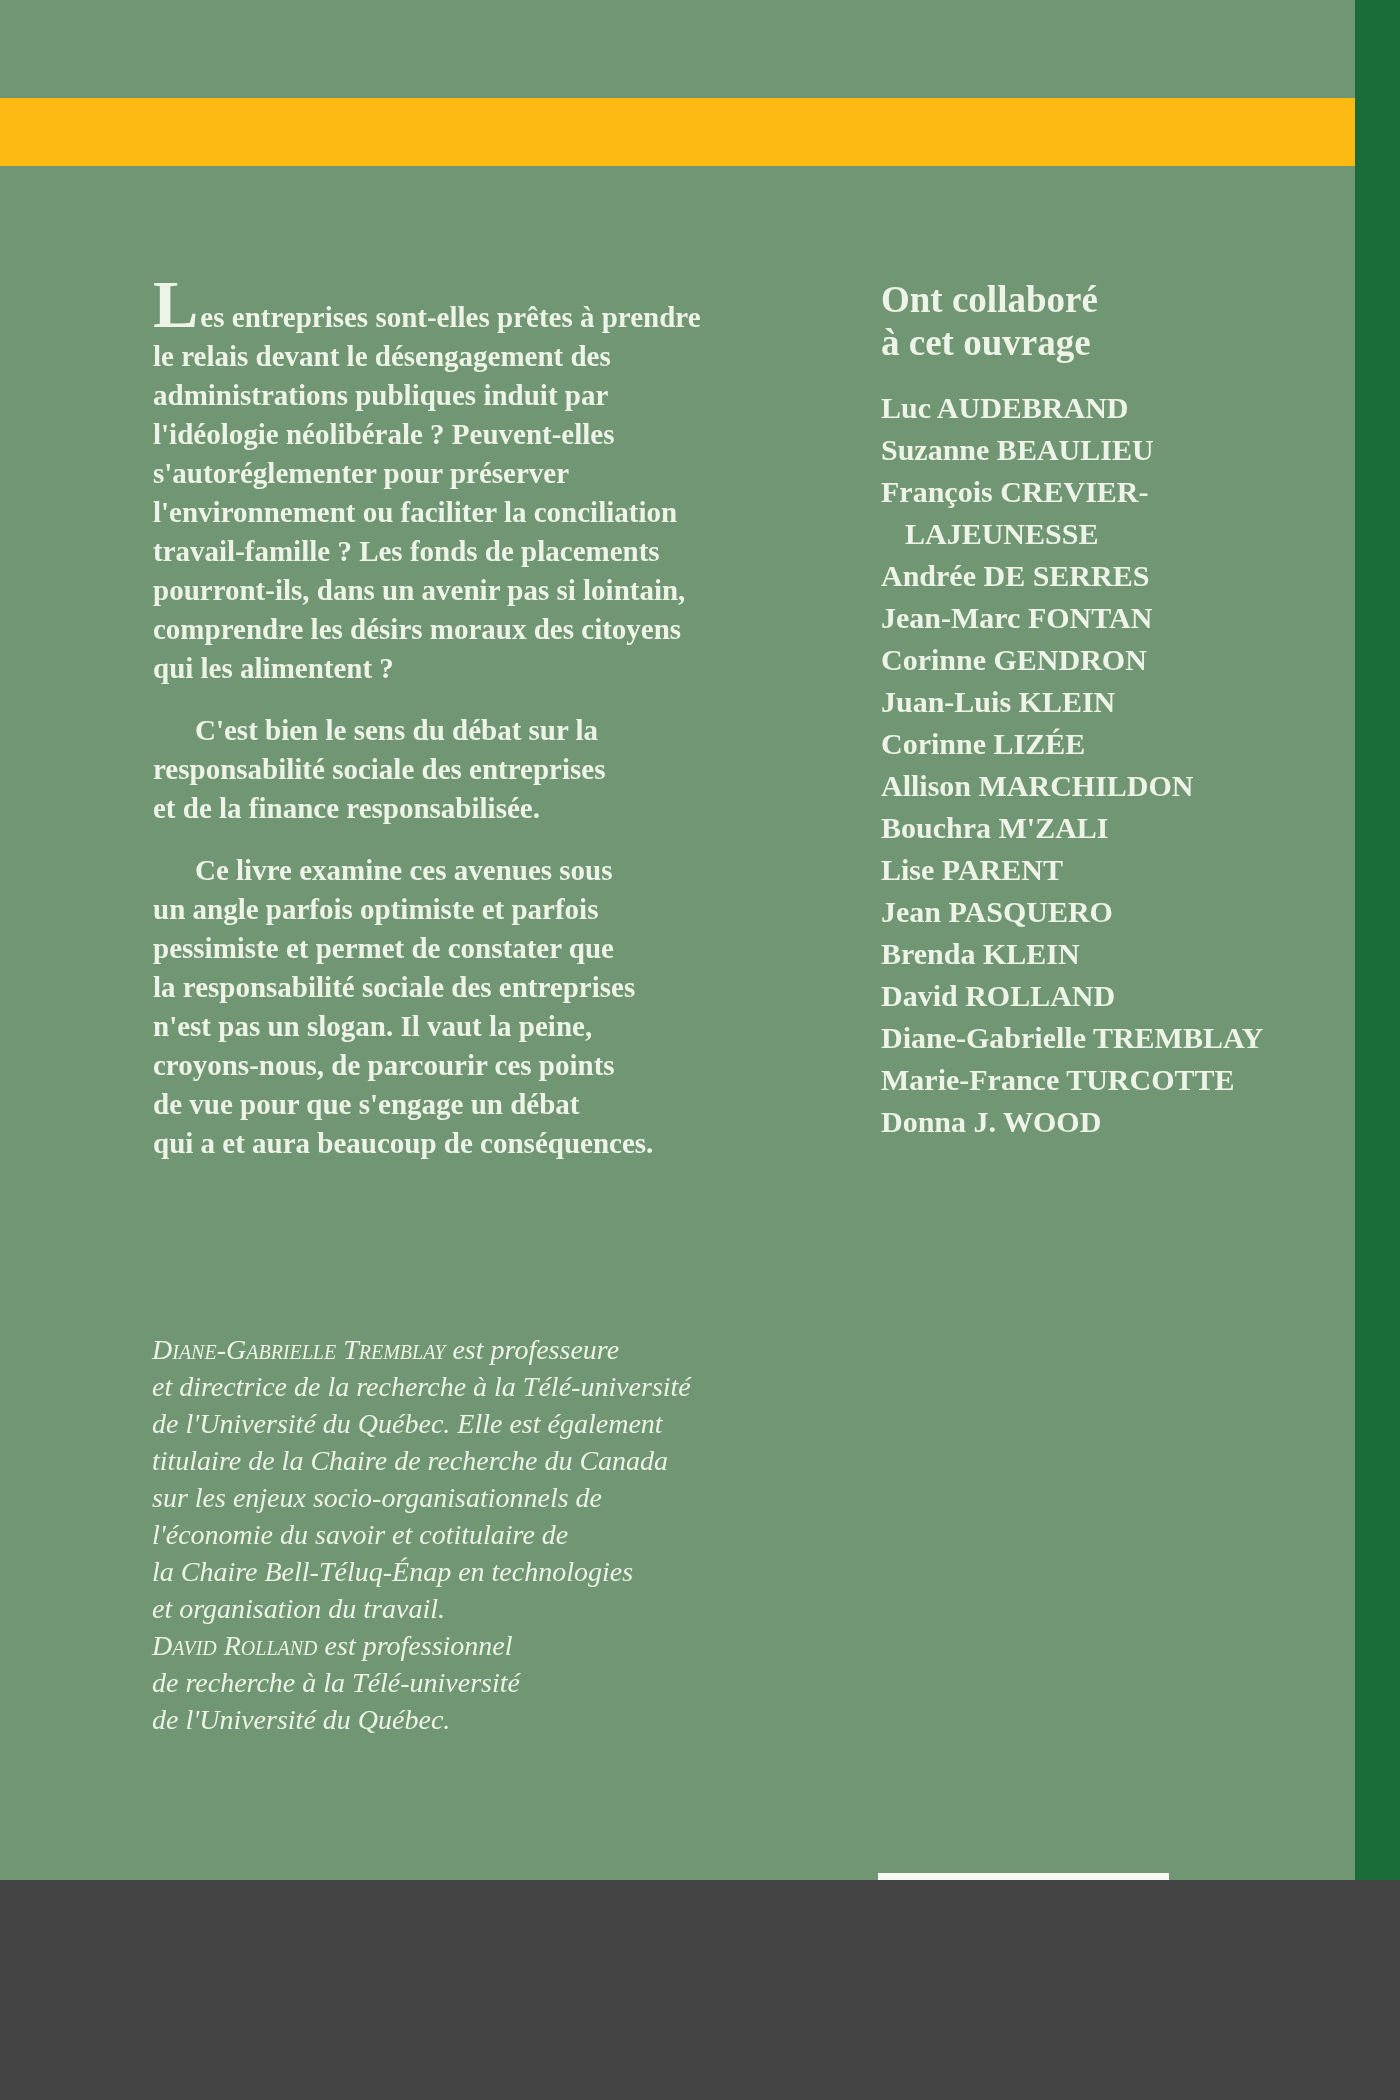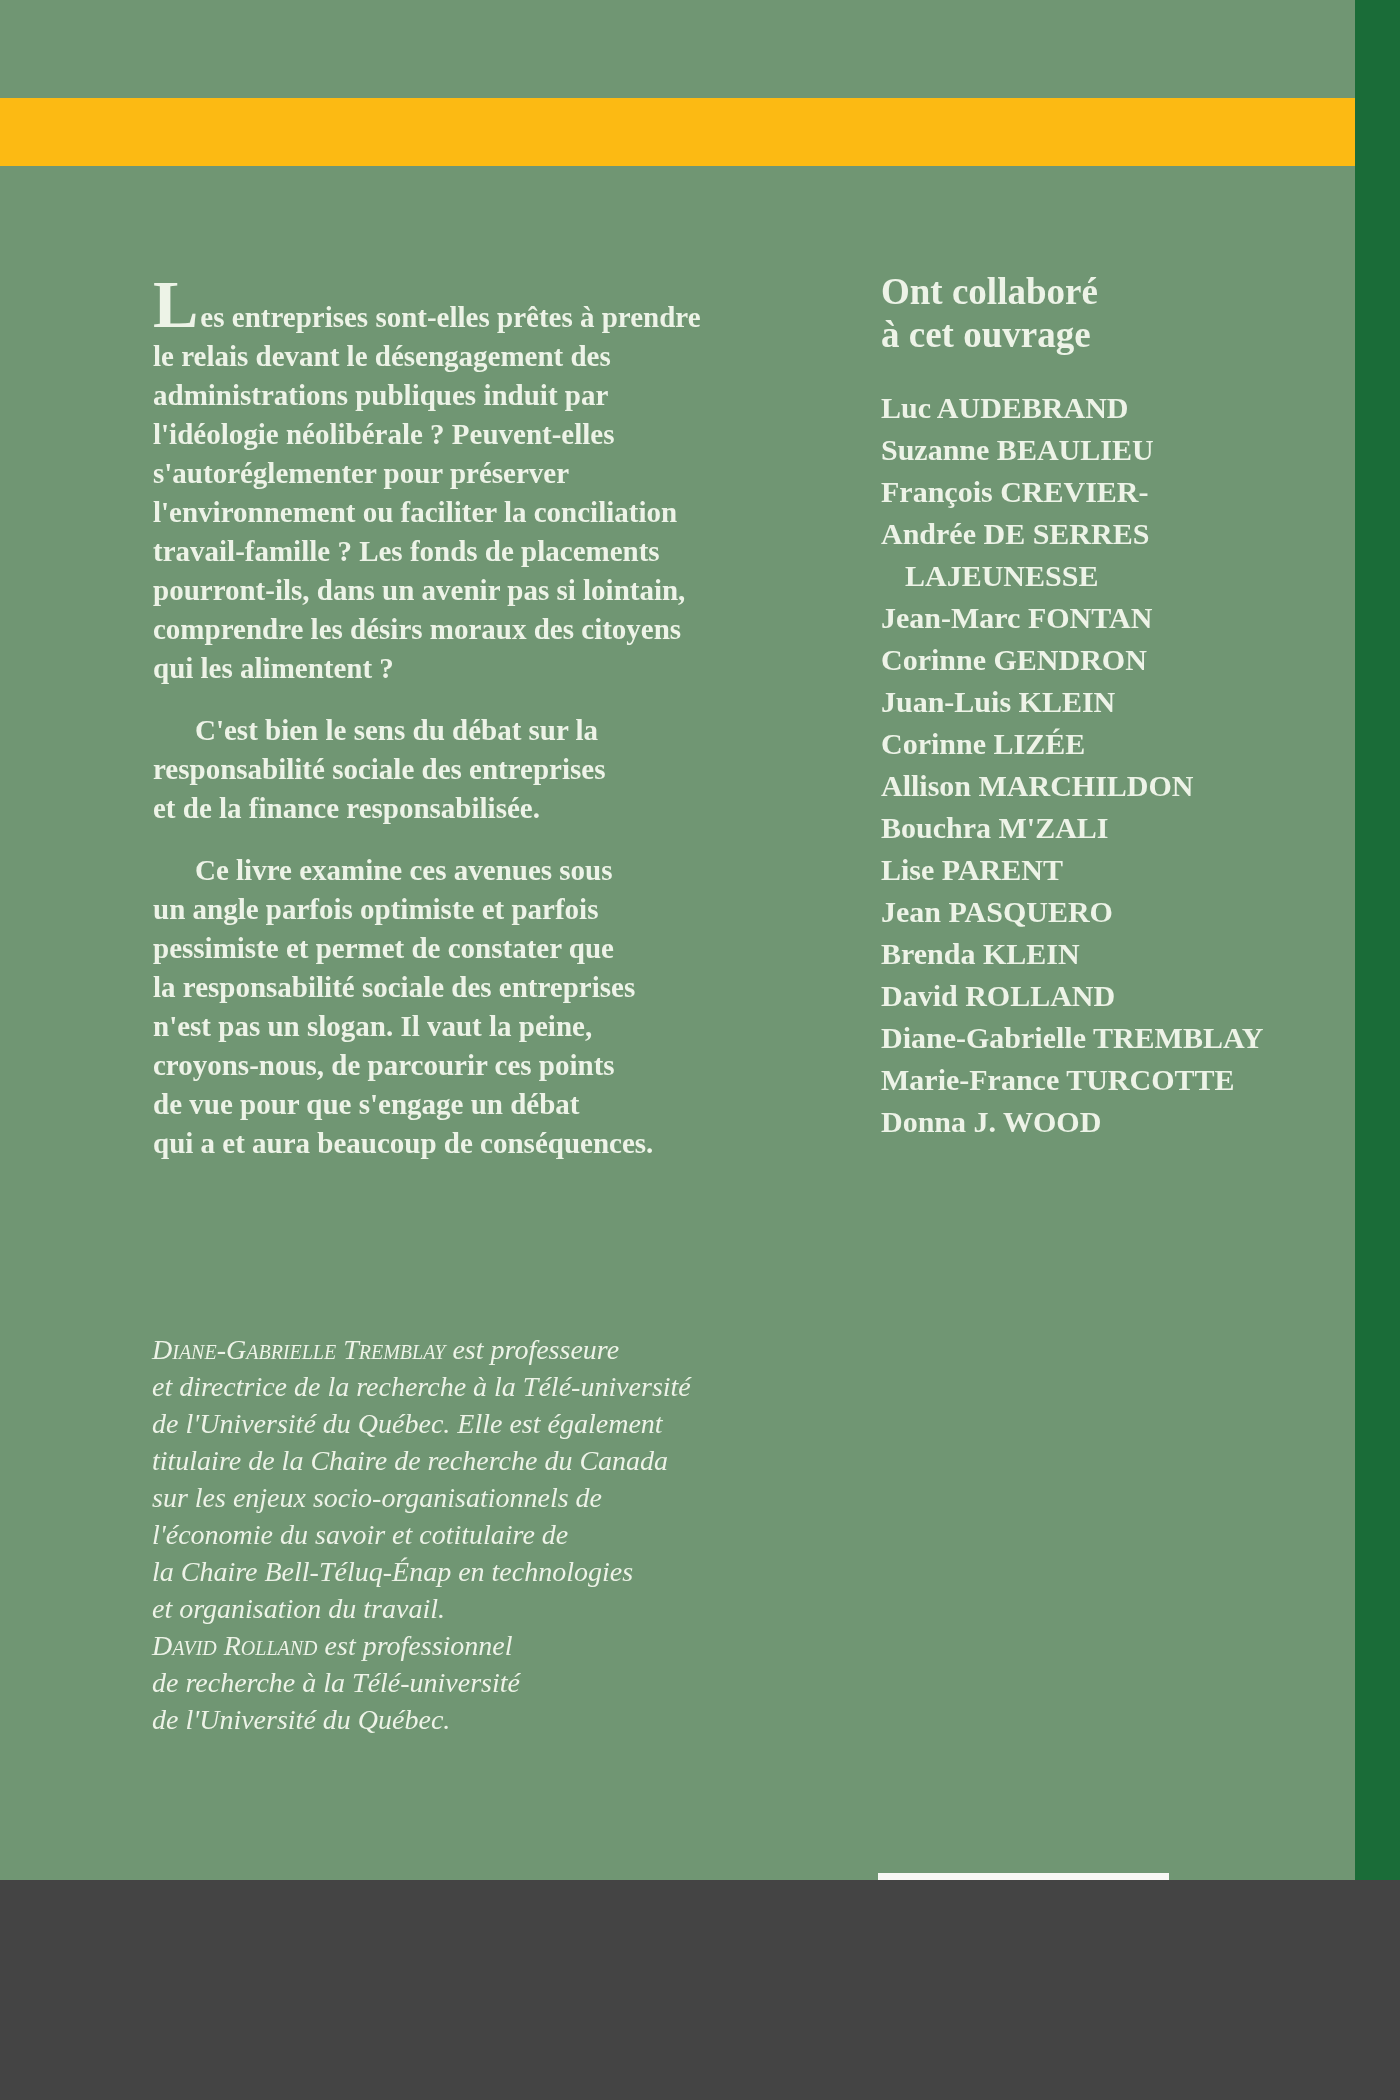--- a/index.html
+++ b/index.html
@@ -11,21 +11,21 @@
   }
   .spine-strip{position:absolute;top:0;right:0;width:45px;height:2100px;background:var(--spine,#1a6c38);}
   .accent-band{position:absolute;top:98px;left:0;width:1400px;height:68px;background:var(--band,#fcba13);}
 
   .synopsis{position:absolute;left:153px;top:298px;width:690px;font-weight:bold;font-size:29px;line-height:39px;}
   .line{white-space:nowrap;}
   .para.indent-first > .line:first-child{padding-left:42px;}
   .para + .para{margin-top:23px;}
   .dropcap{font-size:68px;line-height:0;font-weight:bold;margin-right:2px;}
 
-  .collab-heading{position:absolute;left:881px;top:270px;font-weight:bold;font-size:37px;line-height:43px;}
+  .collab-heading{position:absolute;left:881px;top:278px;font-weight:bold;font-size:37px;line-height:43px;}
   .contributors{position:absolute;left:881px;top:387px;width:480px;font-weight:bold;font-size:30px;line-height:42px;}
   .name-line.indent{padding-left:24px;}
 
   .bios{position:absolute;left:152px;top:1331px;width:700px;font-style:italic;font-size:28px;line-height:37px;}
   .bio + .bio{}
   .smallcaps{font-variant:small-caps;}
 
   .isbn{position:absolute;left:152px;top:1960px;font-family:"Liberation Mono",monospace;font-size:26px;letter-spacing:4px;}
 
   .barcode{position:absolute;left:878px;top:1873px;width:291px;height:112px;background:var(--bc-bg,#f8f8f5);}
@@ -75,22 +75,22 @@
 
   <div class="collab-heading">
     <div class="line">Ont collaboré</div>
     <div class="line">à cet ouvrage</div>
   </div>
 
   <div class="contributors">
       <div class="name-line line">Luc AUDEBRAND</div>
       <div class="name-line line">Suzanne BEAULIEU</div>
       <div class="name-line line">François CREVIER-</div>
+      <div class="name-line line indent">LAJEUNESSE</div>
       <div class="name-line line">Andrée DE SERRES</div>
-      <div class="name-line line indent">LAJEUNESSE</div>
       <div class="name-line line">Jean-Marc FONTAN</div>
       <div class="name-line line">Corinne GENDRON</div>
       <div class="name-line line">Juan-Luis KLEIN</div>
       <div class="name-line line">Corinne LIZÉE</div>
       <div class="name-line line">Allison MARCHILDON</div>
       <div class="name-line line">Bouchra M'ZALI</div>
       <div class="name-line line">Lise PARENT</div>
       <div class="name-line line">Jean PASQUERO</div>
       <div class="name-line line">Brenda KLEIN</div>
       <div class="name-line line">David ROLLAND</div>

